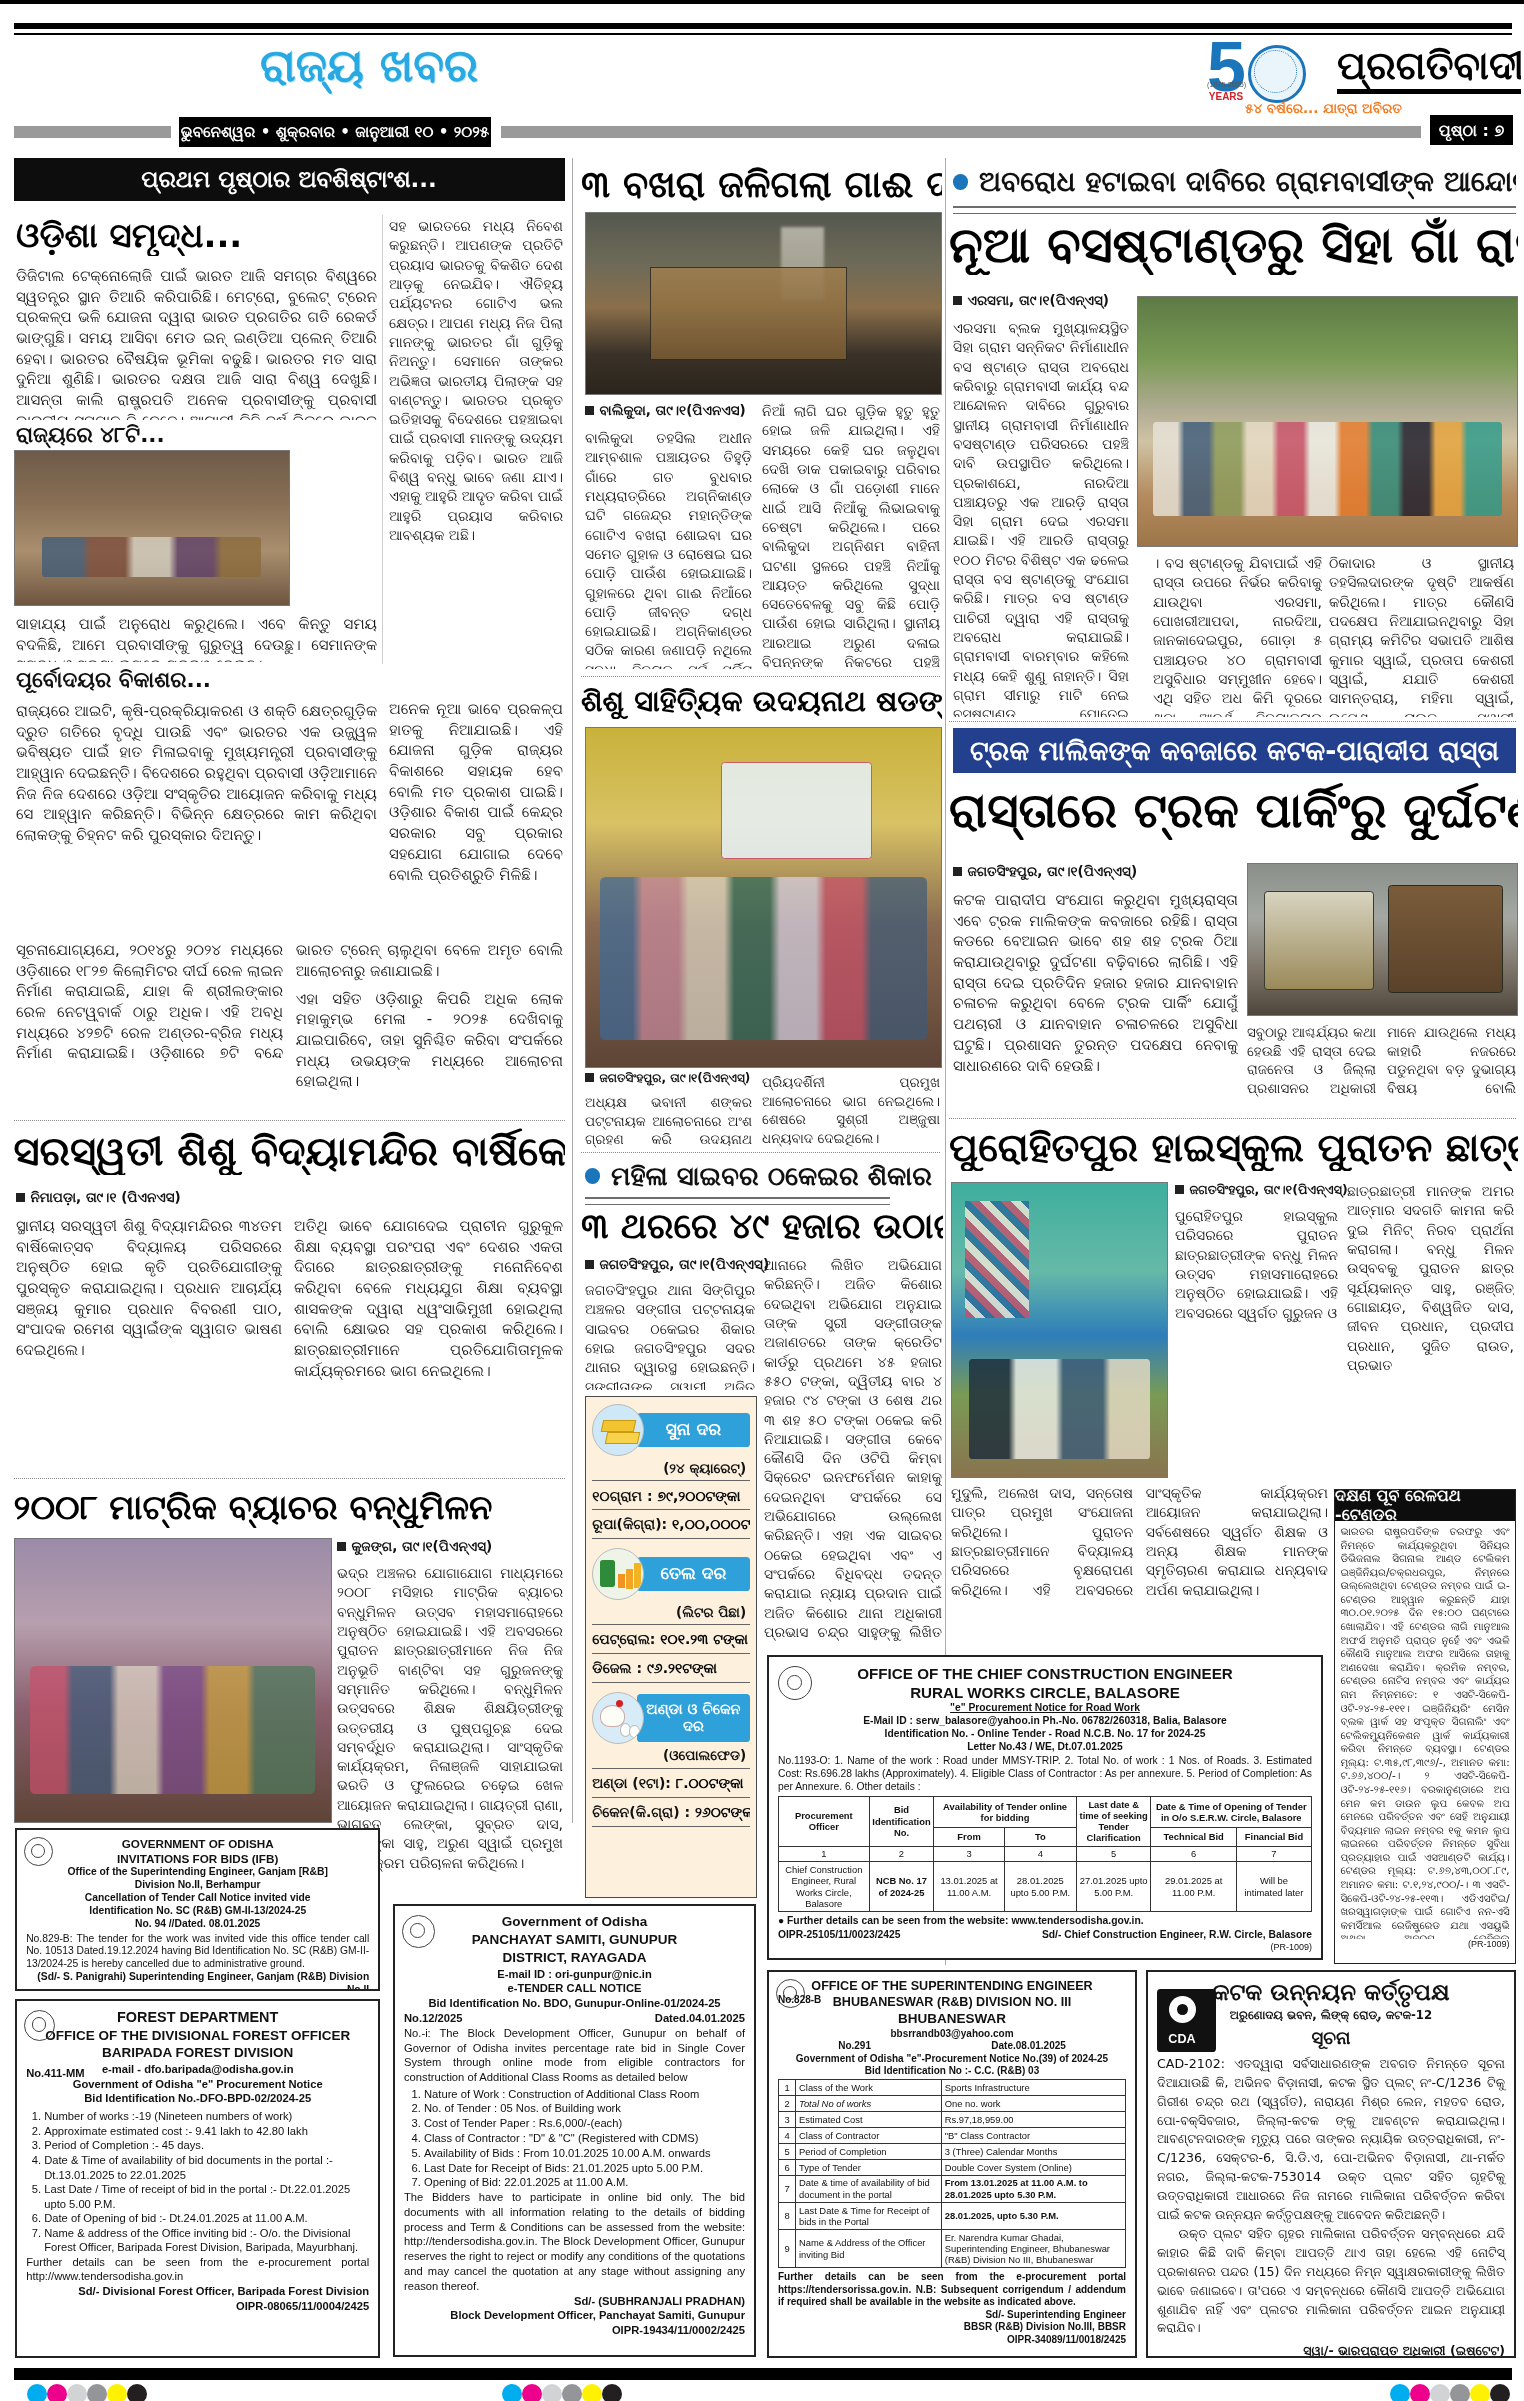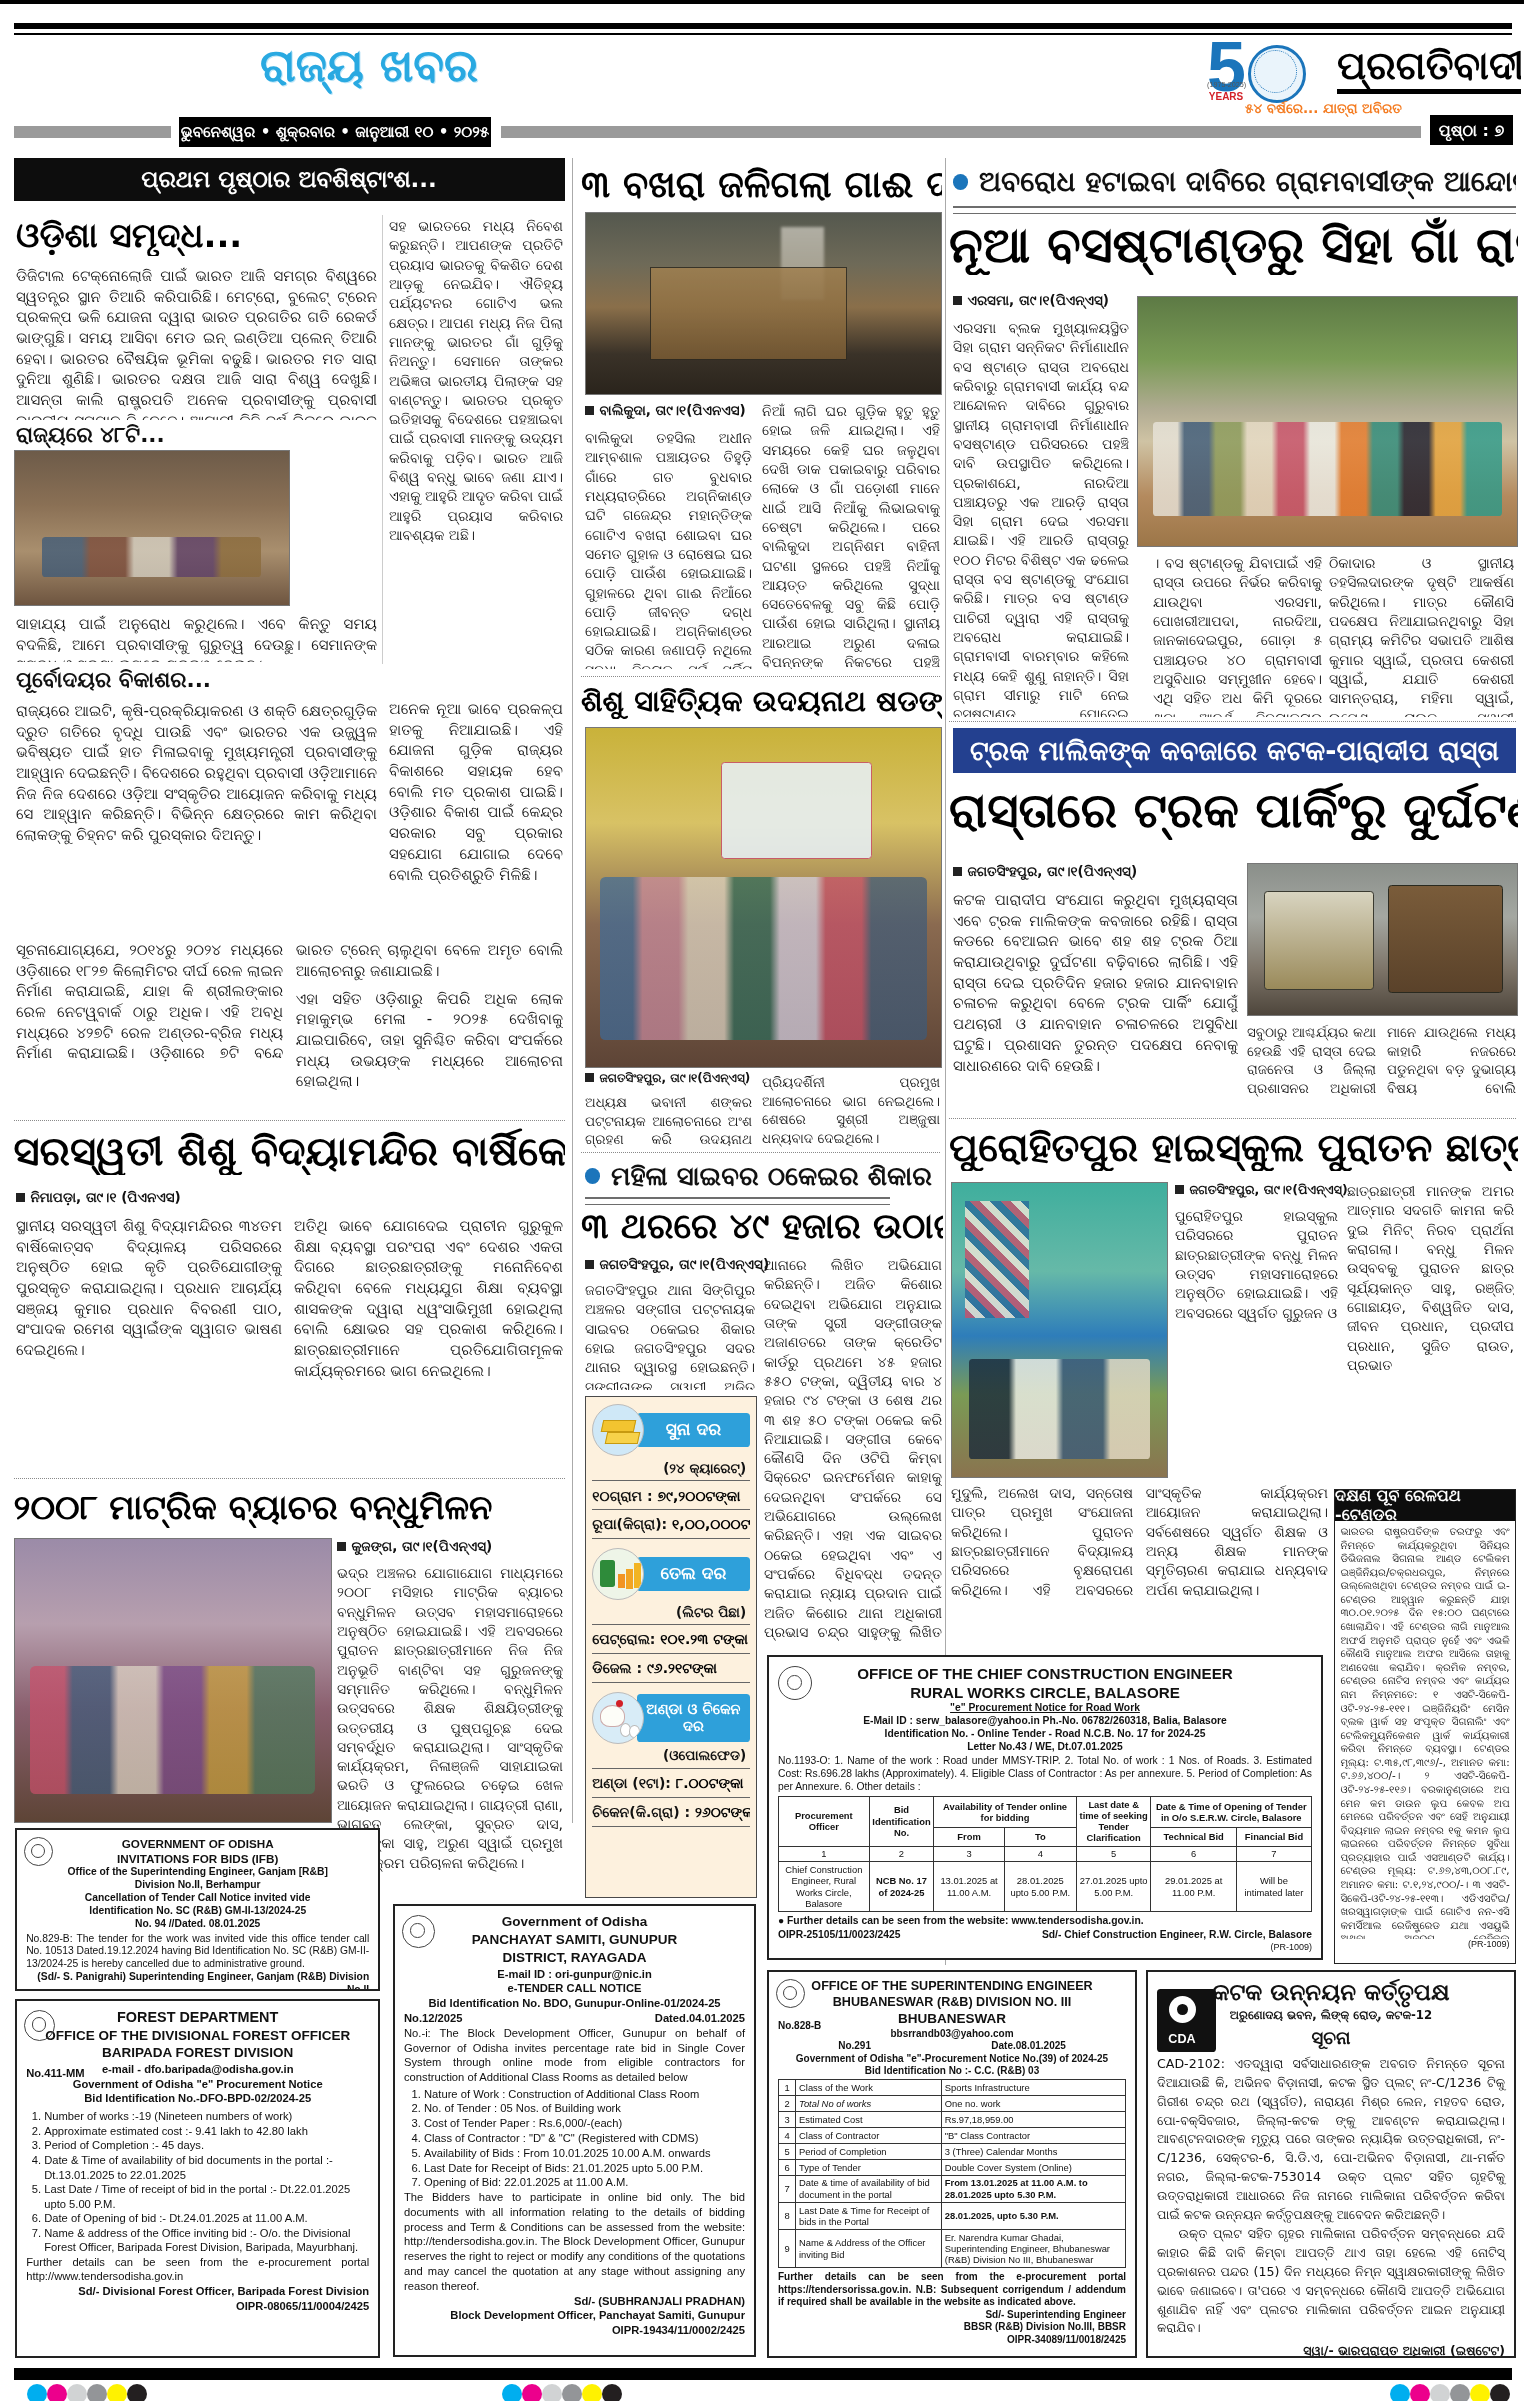--- a/index.html
+++ b/index.html
@@ -341,21 +341,21 @@
     </div>
     <div style="text-align:right;font-size:9px;">(PR-1009)</div>
   </div>
 
   <div class="abs notice en" style="left:767px;top:1970px;width:370px;height:388px;font-size:10px;line-height:1.25;">
     <div style="position:absolute;left:7.2px;top:7.2px;width:27px;height:27px;border-radius:50%;border:1.8px solid #444;">
         <span style="position:absolute;left:5.4px;top:5.4px;width:12.6px;height:12.6px;border-radius:50%;border:1.3px solid #444;"></span>
       </div>
     <div class="c b" style="font-size:12.6px;">OFFICE OF THE SUPERINTENDING ENGINEER</div>
     <div class="c b" style="font-size:12.6px;">BHUBANESWAR (R&amp;B) DIVISION NO. III</div>
-    <div class="b" style="position:absolute;left:9px;top:48px;">No.828-B</div>
+    <div class="b" style="position:absolute;left:9px;top:22px;">No.828-B</div>
     <div class="c b" style="font-size:13.5px;">BHUBANESWAR</div>
     <div class="c b">bbsrrandb03@yahoo.com</div>
     <div style="display:flex;justify-content:space-around;">
       <span class="b">No.291</span>
         <span class="b">Date.08.01.2025</span>
     </div>
     <div class="c b">Government of Odisha "e"-Procurement Notice No.(39) of 2024-25</div>
     <div class="c b">Bid Identification No :- C.C. (R&amp;B) 03</div>
     <table class="ntable" style="margin-top:1.8px;">
       <tbody>

